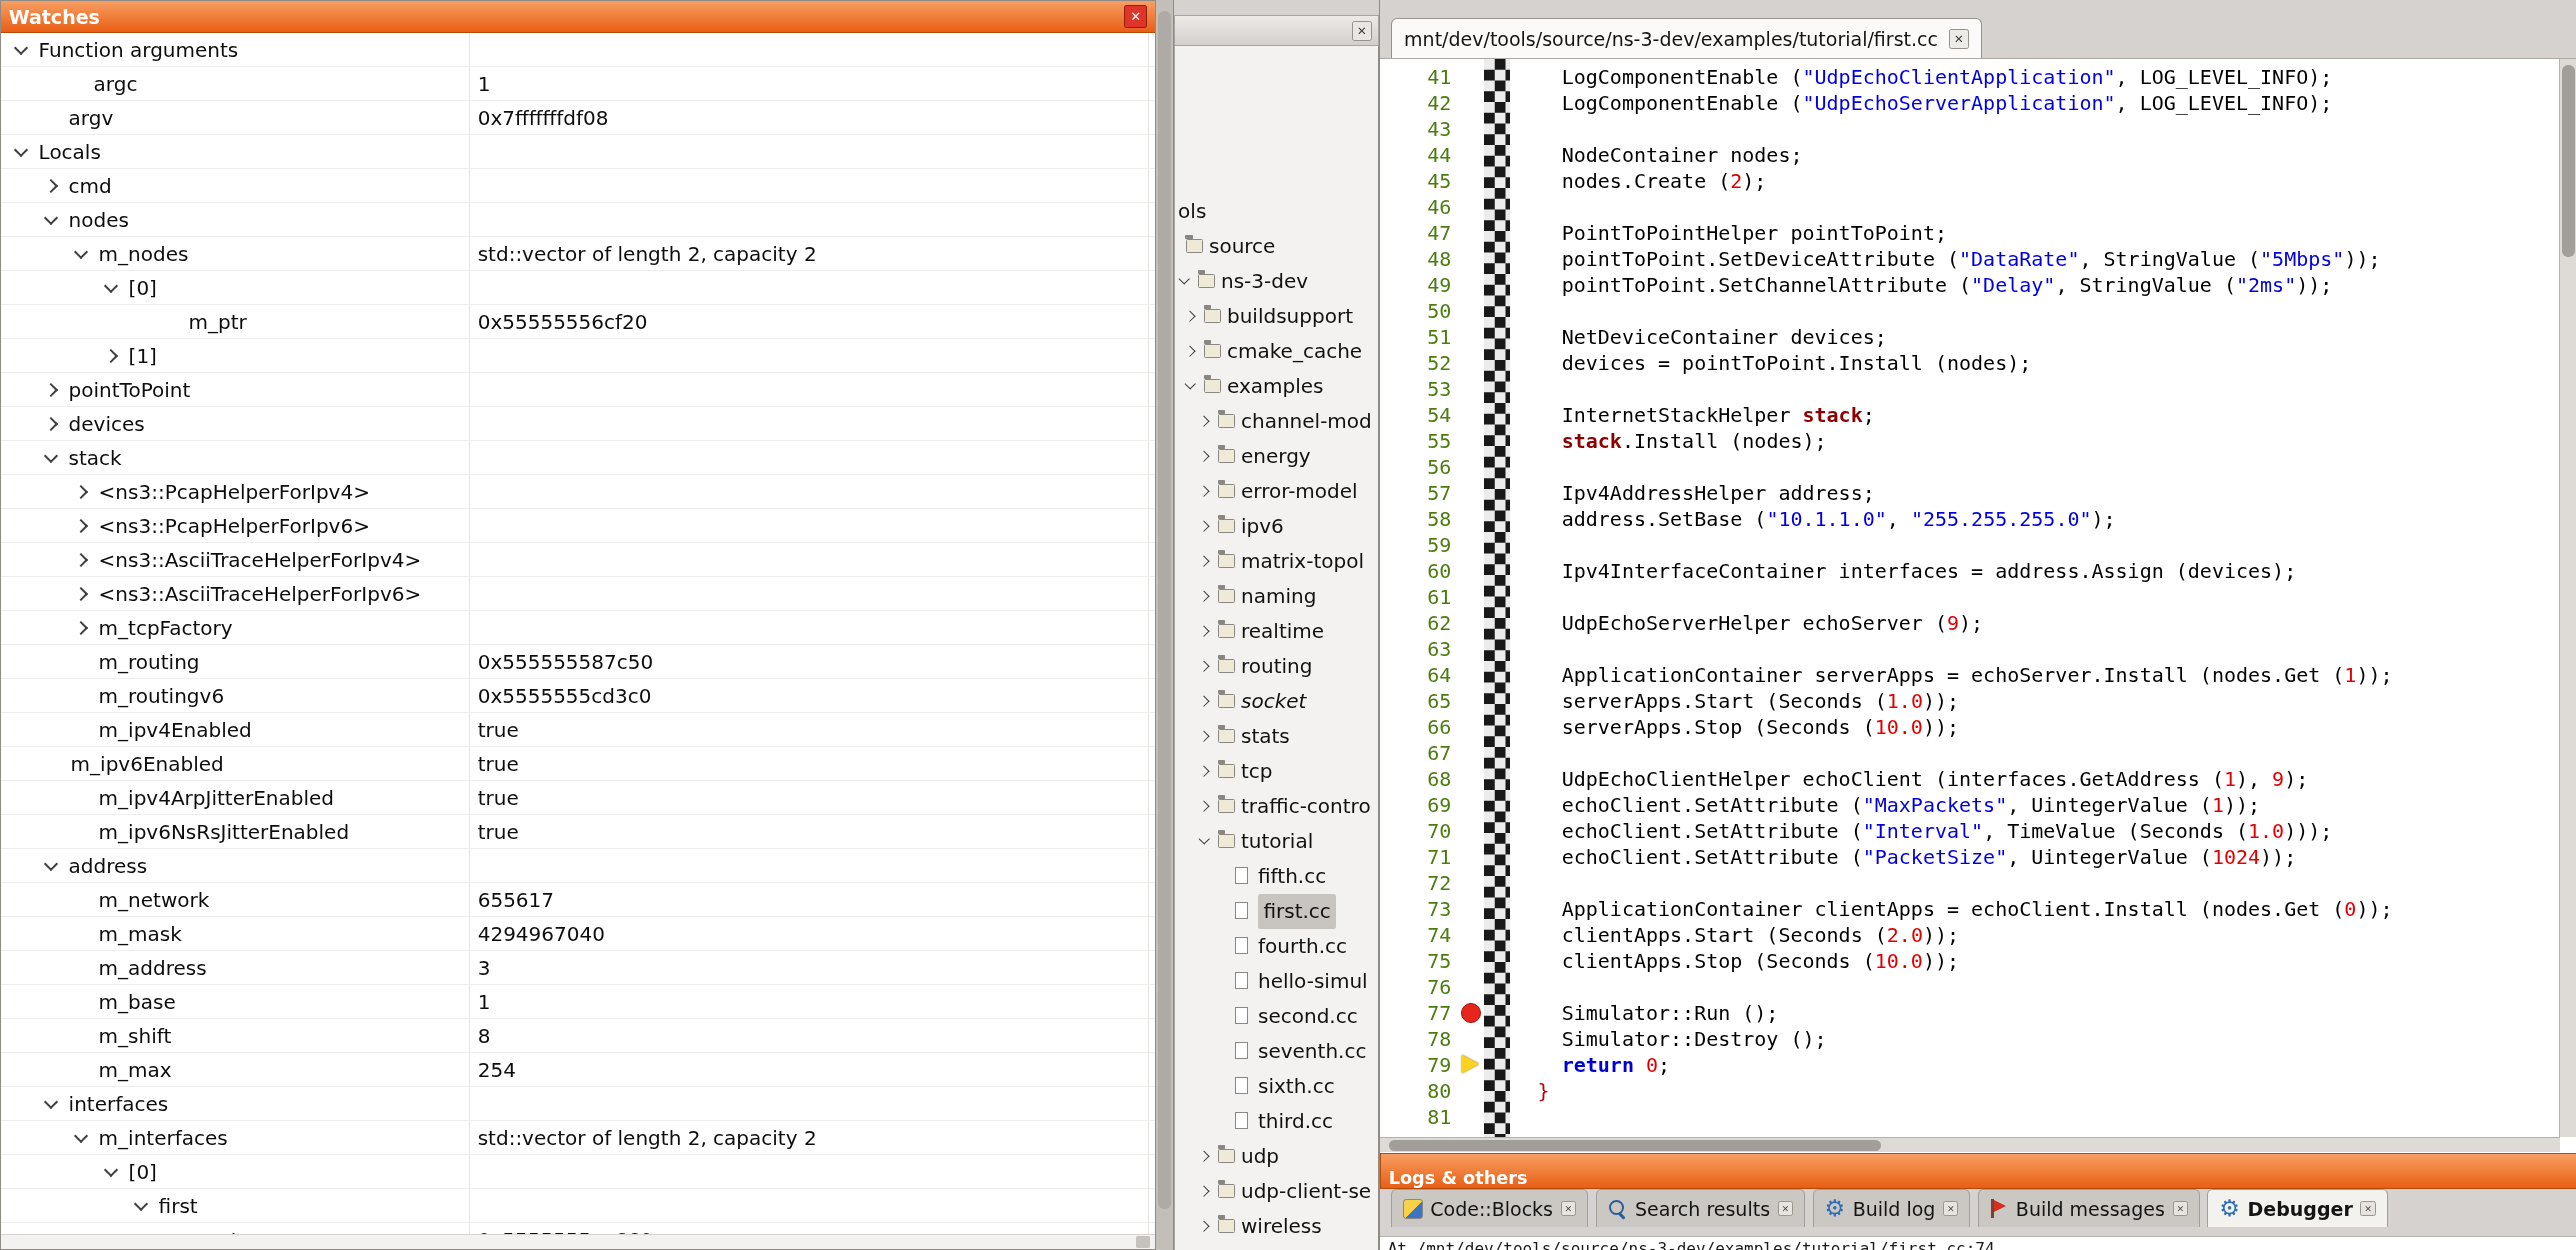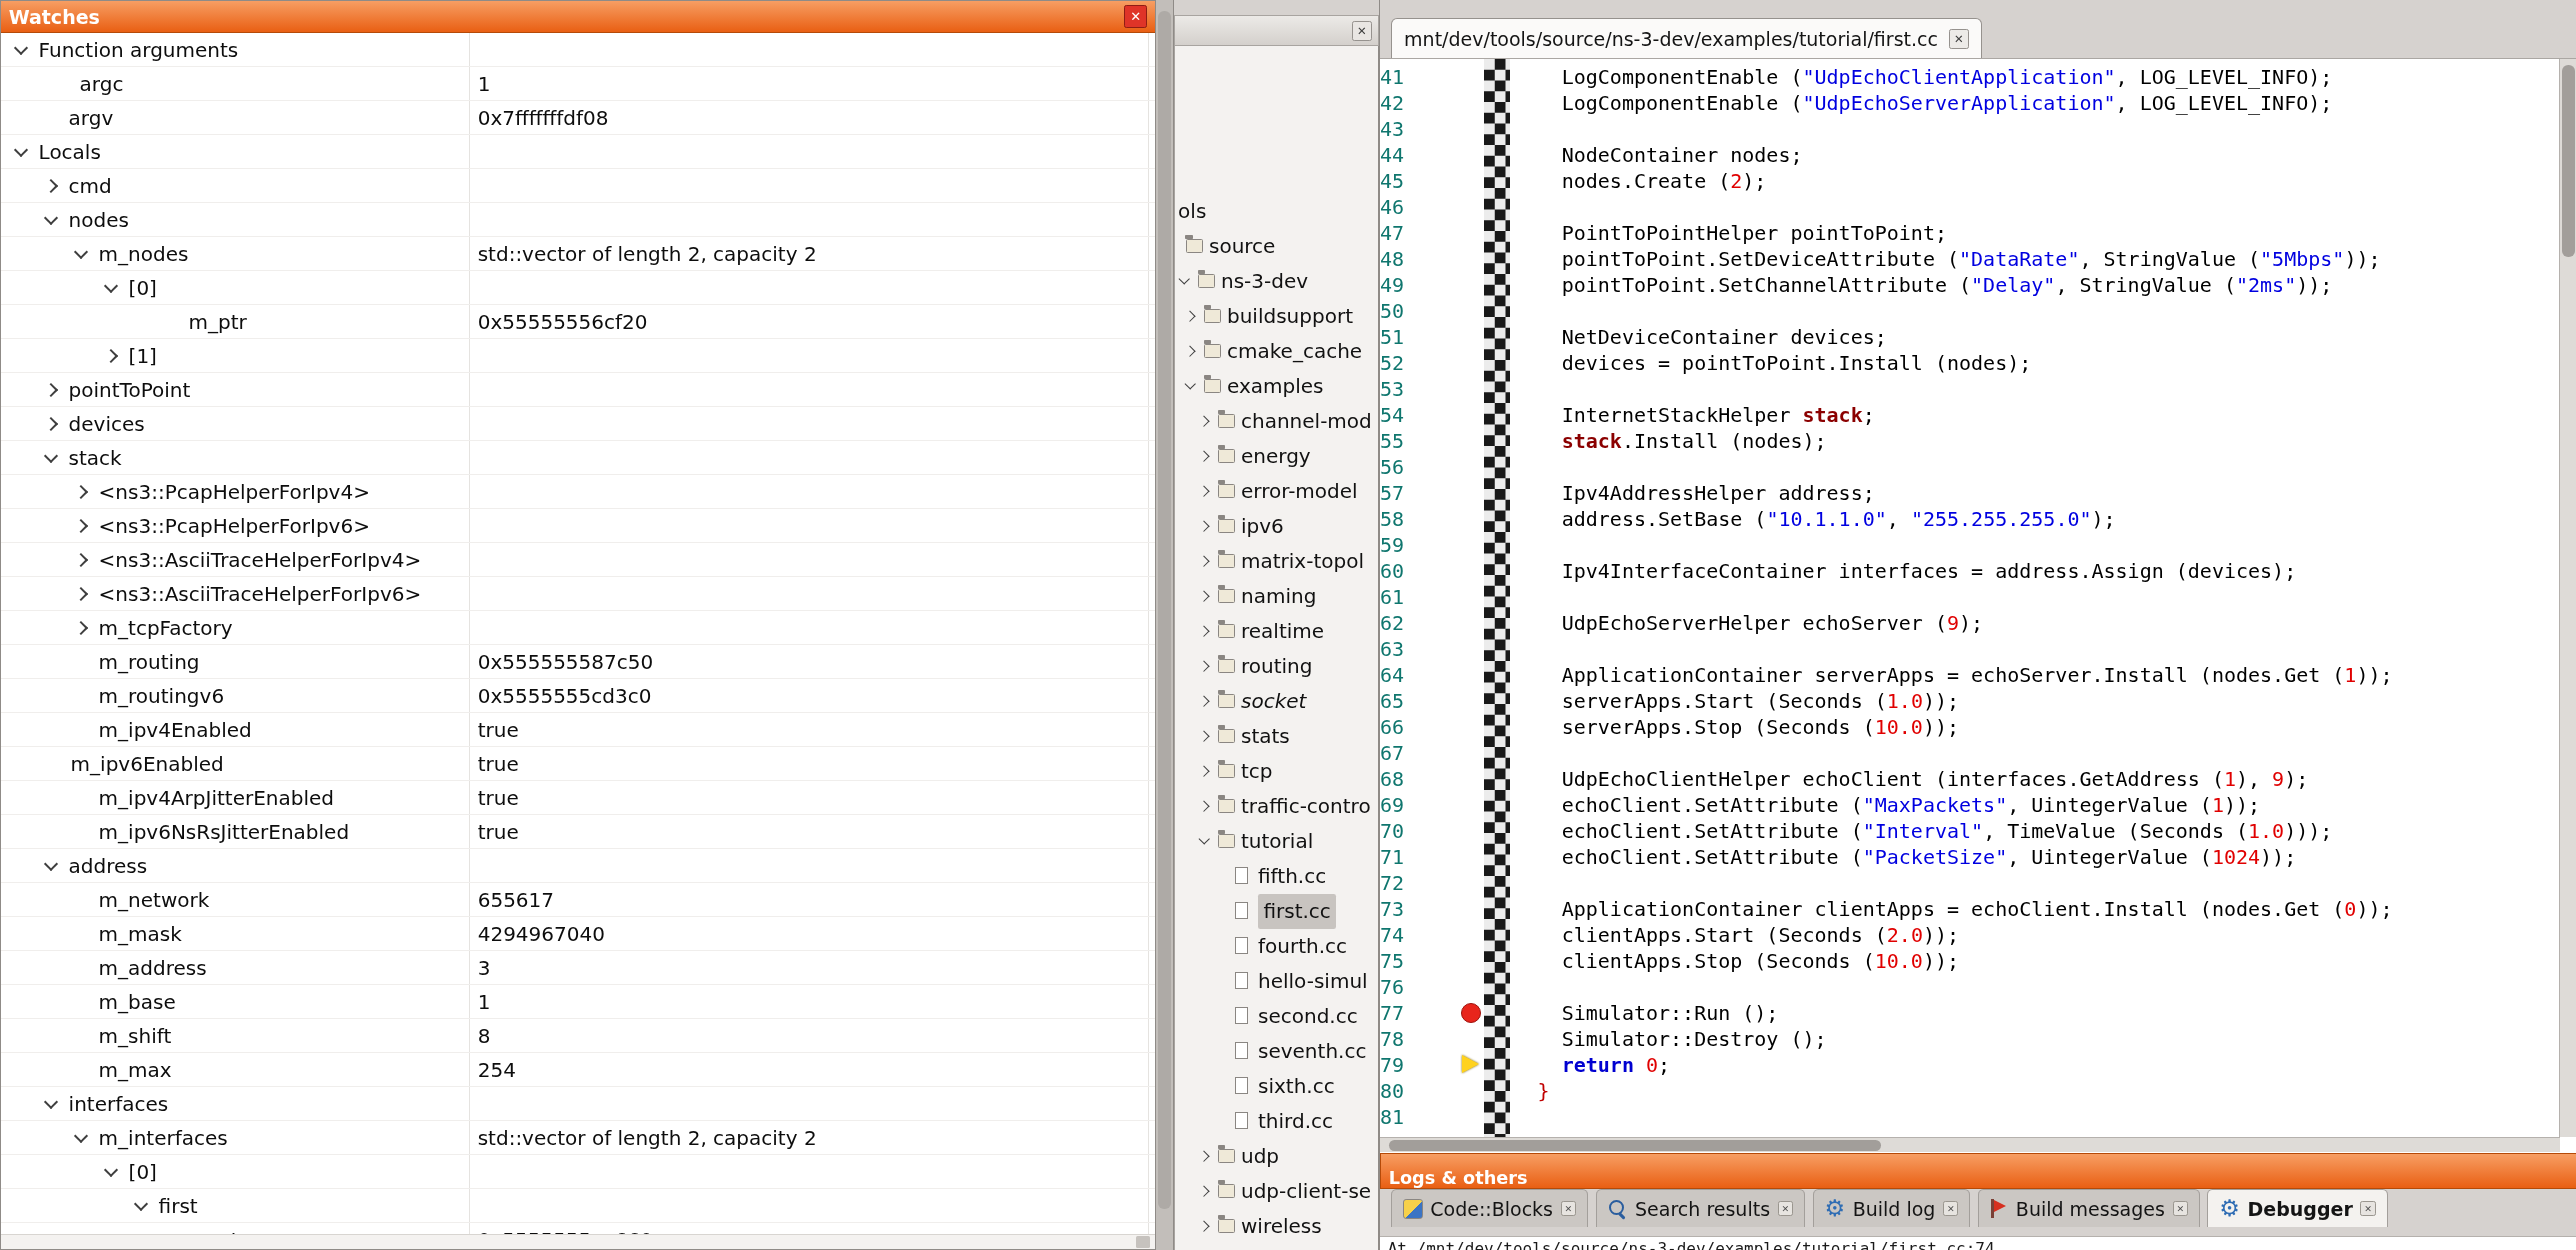--- a/index.html
+++ b/index.html
@@ -68,21 +68,21 @@
     display:flex;align-items:center;gap:10.8px;padding:0 12.3px}
   .etab-label{font-size:19px;color:#141414}
   .etab-close{width:20px;height:20px;border:0.8px solid #96928e;background:#edebe8;color:#3c3c3c;
     border-radius:2.3px;font-size:11.5px;display:flex;align-items:center;justify-content:center}
   .code-area{position:absolute;left:0;top:59px;width:1180px;height:1078px;background:#fff;overflow:hidden}
   .stripe{position:absolute;left:104px;top:0;width:26px;height:100%;background-color:#ececec;
     background:repeating-conic-gradient(#191919 0% 25%, #ececec 0% 50%) 0 0/21.5px 21.5px}
   #code-lines{position:absolute;left:0;top:4.6px;right:0}
   .code-line{display:flex;height:26px;line-height:26px;font-family:"DejaVu Sans Mono",monospace;
     font-size:20px;white-space:pre;position:relative;z-index:1}
-  .ln{width:79px;flex:none;padding-right:7.7px;color:#0f766e}
+  .ln{width:79px;flex:none;text-align:right;padding-right:7.7px;color:#4d7c0f}
   .mk{width:24.6px;flex:none;position:relative}
   .bp{position:absolute;left:1.5px;top:3.1px;width:20px;height:20px;border-radius:50%;
     background:#e8251c;border:1.5px solid #9e120c}
   .cur-arrow{position:absolute;left:3.1px;top:3.8px;width:0;height:0;border-left:17px solid #ffd21e;
     border-top:9.2px solid transparent;border-bottom:9.2px solid transparent;
     filter:drop-shadow(0 0 0.8px #7a6200)}
   .sgap{width:26px;flex:none}
   .codetxt{padding-left:28px;color:#000}
   .tok-t{color:#000}
   .tok-s{color:#0000e0}
@@ -137,21 +137,21 @@
     </div>
     <div class="w-tree" id="watches-rows">
         <div class="w-row">
           <div class="w-name" style="padding-left: 13px;">
             <div class="chev down"></div>
             <div class="w-label">Function arguments</div>
           </div>
           <div class="w-value"></div>
         </div>
         <div class="w-row">
-          <div class="w-name" style="padding-left: 54px;">
+          <div class="w-name" style="padding-left: 68px;">
             <div class="chev none"></div>
             <div class="w-label">argc</div>
           </div>
           <div class="w-value">1</div>
         </div>
         <div class="w-row">
           <div class="w-name" style="padding-left: 43px;">
             <div class="chev none"></div>
             <div class="w-label">argv</div>
           </div>

